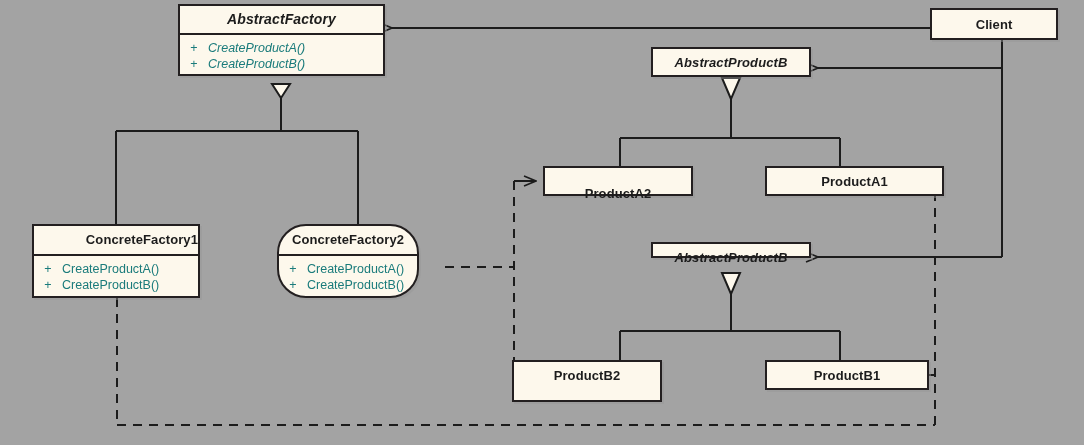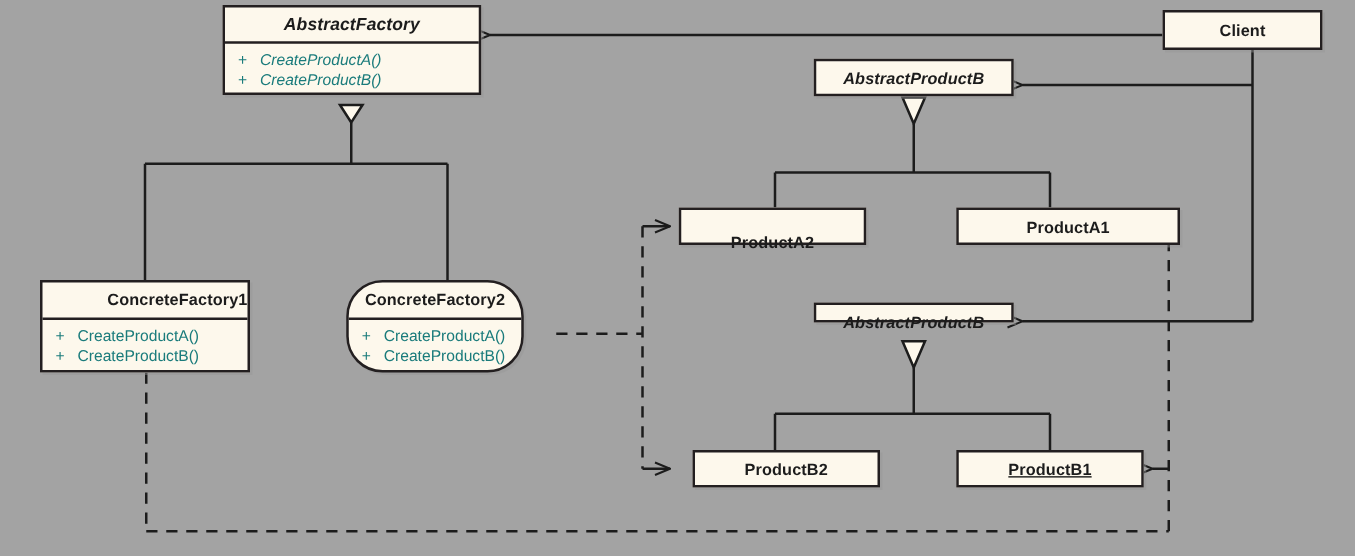--- a/index.html
+++ b/index.html
@@ -81,24 +81,24 @@
 
   #box-producta2 { left: 543px; top: 166px; width: 150px; height: 30px; }
   #box-producta2 .uml-title { padding: 7px 0 0 0; margin-top: 12px; }
 
   #box-producta1 { left: 765px; top: 166px; width: 179px; height: 30px; }
   #box-producta1 .uml-title { padding: 7px 0 0 0; }
 
   #box-abstractproductb { left: 651px; top: 242px; width: 160px; height: 16px; }
   #box-abstractproductb .uml-title { padding: 7px 0 0 0; }
 
-  #box-productb2 { left: 554px; top: 360px; width: 150px; height: 30px; }
+  #box-productb2 { left: 512px; top: 360px; width: 150px; height: 42px; }
   #box-productb2 .uml-title { padding: 7px 0 0 0; }
 
-  #box-productb1 { left: 765px; top: 360px; width: 150px; height: 30px; text-decoration: underline; }
+  #box-productb1 { left: 765px; top: 360px; width: 164px; height: 30px; }
   #box-productb1 .uml-title { padding: 7px 0 0 0; }
 
   #box-client { left: 930px; top: 8px; width: 128px; height: 32px; }
   #box-client .uml-title { padding: 8px 0 0 0; }
 </style>
 </head>
 <body>
 
 <div id="diagram">
 

